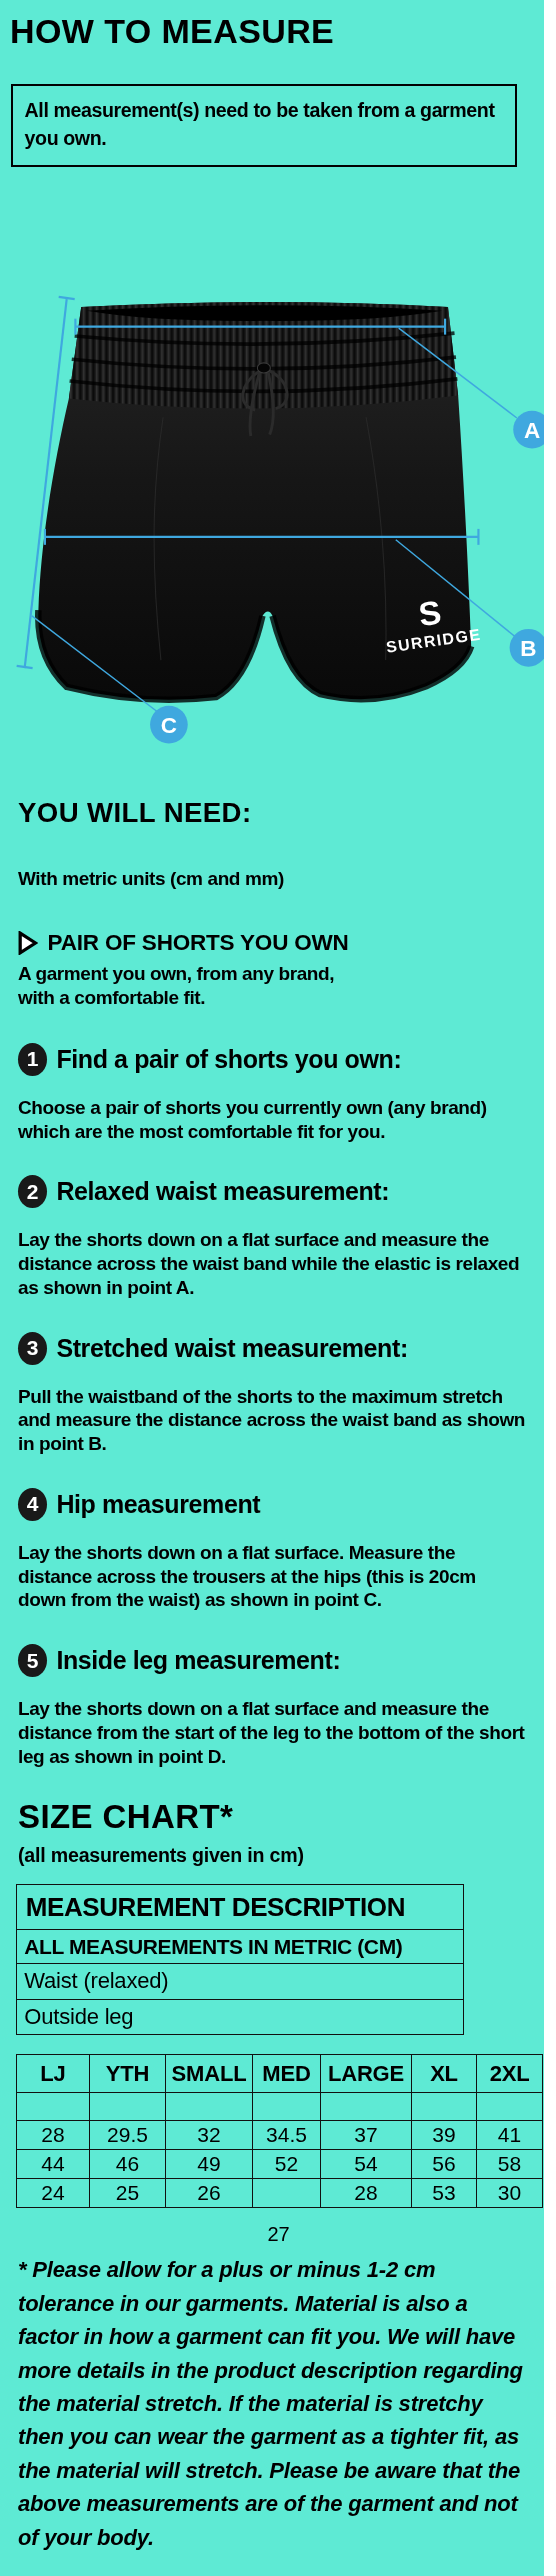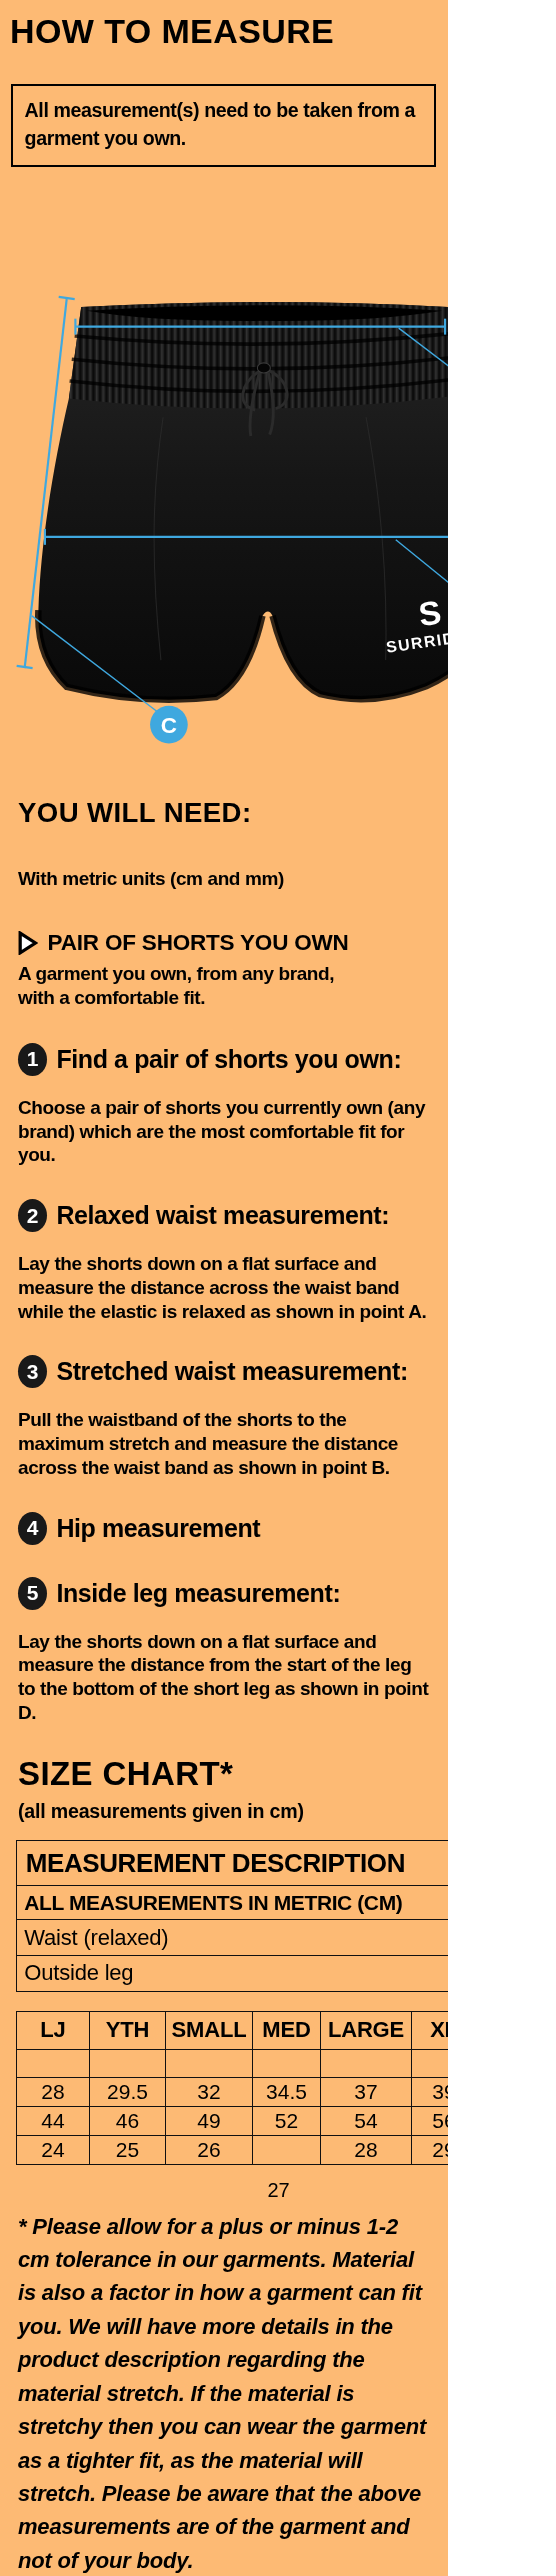--- a/index.html
+++ b/index.html
@@ -1,18 +1,18 @@
 <!DOCTYPE html>
 <html style="font-size:11.6px"><head>
 <meta charset="utf-8">
 <style>
   html,body{margin:0;padding:0;background:#ffffff;}
   .page{
-    position:relative;width:448px;height:2576px;overflow:hidden;
-    background:#fdba74;color:#000;font-family:"Liberation Sans",sans-serif;
+    position:relative;width:544px;height:2576px;overflow:hidden;
+    background:#5eead4;color:#000;font-family:"Liberation Sans",sans-serif;
   }
   .page-title{
     margin:11.6px 0 0 10px;font-size:34px;font-weight:bold;letter-spacing:0.4px;line-height:1.15;
   }
   .note-box{
     margin:33px 11.6px 0 11px;border:2.2px solid #000;padding:11.6px 11.6px;
     font-size:19.6px;font-weight:bold;line-height:1.42;letter-spacing:-0.4px;max-width:479px;
   }
   .diagram{position:relative;height:609px;margin-top:11.6px;}
   .diagram svg{position:absolute;left:0;top:0;}
@@ -172,20 +172,21 @@
         <span class="num-badge">3</span>
         <span>Stretched waist measurement:</span>
       </div>
       <p class="step-body">Pull the waistband of the shorts to the maximum stretch and measure the distance across the waist band as shown in point B.</p>
     </div>
     <div class="step">
       <div class="step-head">
         <span class="num-badge">4</span>
         <span>Hip measurement</span>
       </div>
+      <p class="step-body">Lay the shorts down on a flat surface. Measure the distance across the trousers at the hips (this is 20cm down from the waist) as shown in point C.</p>
     </div>
     <div class="step">
       <div class="step-head">
         <span class="num-badge">5</span>
         <span>Inside leg measurement:</span>
       </div>
       <p class="step-body">Lay the shorts down on a flat surface and measure the distance from the start of the leg to the bottom of the short leg as shown in point D.</p>
     </div>
   </div>
 
@@ -255,21 +256,21 @@
         <td>54</td>
         <td>56</td>
         <td>58</td>
       </tr>
       <tr>
         <td>24</td>
         <td>25</td>
         <td>26</td>
         <td></td>
         <td>28</td>
-        <td>29</td>
+        <td>53</td>
         <td>30</td>
       </tr>
     </tbody>
   </table>
 
   <div class="page-num">27</div>
 
   <p class="footnote">* Please allow for a plus or minus 1-2 cm tolerance in our garments. Material is also a factor in how a garment can fit you. We will have more details in the product description regarding the material stretch. If the material is stretchy then you can wear the garment as a tighter fit, as the material will stretch.  Please be aware that the above measurements are of the garment and not of your body.</p>
 
 </div>

